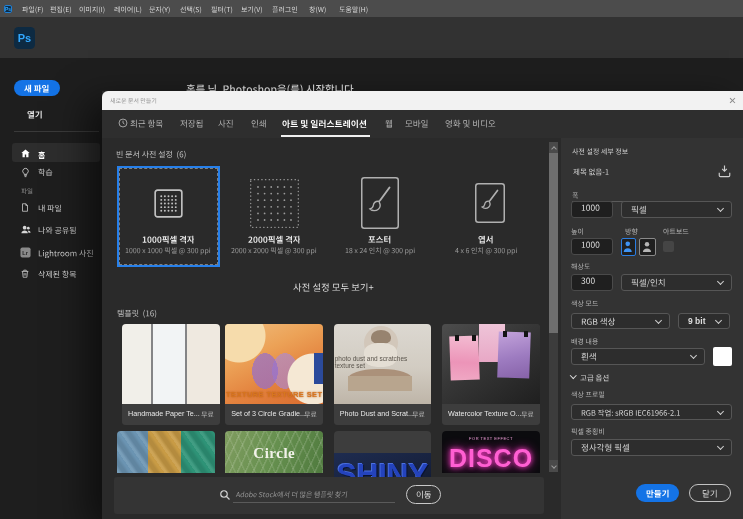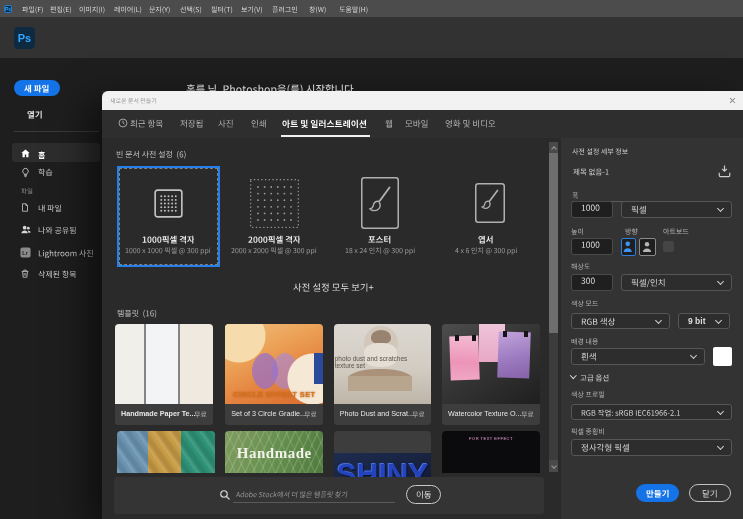--- a/index.html
+++ b/index.html
@@ -603,39 +603,39 @@
       <span class="abs" style="left:14.7px; top:169px;"><svg class="kt" style="vertical-align:top;" width="39.95" height="11.58" viewBox="0 -1160 4994 1448" fill="#c9c9c9">
             <use href="#g143" x="0"></use>
             <use href="#g28" x="920"></use>
             <use href="#g144" x="1840"></use>
             <use href="#g3" x="3208"></use>
             <use href="#g124" x="3546"></use>
             <use href="#g117" x="4101"></use>
             <use href="#g5" x="4656"></use>
           </svg></span>
 
-      <div class="tcard" style="left:13px; top:185.5px;font-weight:bold;">
+      <div class="tcard" style="left:20px; top:185.5px;">
         <div class="img" style="background:linear-gradient(90deg,#f1efe9 0 29px,#848486 29px 31px,#f2f4f5 31px 63px,#848486 63px 65px,#efe9e0 65px 98px);"></div>
         <div class="cap">
             <span class="n">Handmade Paper Te...</span>
             <span class="f"><svg class="kt" style="vertical-align:top;" width="12.88" height="10.14" viewBox="0 -1160 1840 1448" fill="#bdbdbd">
                 <use href="#g145" x="0"></use>
                 <use href="#g146" x="920"></use>
               </svg></span>
           </div>
       </div>
       <div class="tcard" style="left:123.3px; top:185.5px;">
         <div class="img" style="background:
           radial-gradient(circle 26px at 88px 55px, #f5e8d4 0 25px, transparent 26px),
           radial-gradient(ellipse 13px 18px at 40px 47px, rgba(148,110,205,.7) 0 98%, transparent 100%),
           radial-gradient(ellipse 13px 18px at 60px 47px, rgba(165,135,225,.6) 0 98%, transparent 100%),
           radial-gradient(circle 27px at 14px 12px, #f6dcac 0 26px, transparent 27px),
           linear-gradient(155deg, #efbd7e 0%, #eca257 35%, #e3823e 65%, #d96b2e 100%);">
           <div class="abs" style="left:89px; top:29px; width:9px; height:31px; background:#2b4a9b;"></div>
-          <div class="abs" style="left:0; top:66px; width:98px; text-align:center; color:#d8761e; font-size:7.5px; font-weight:bold; letter-spacing:.4px; text-shadow:0 0 2px #a84e10;">CIRCLE EFFECT SET</div>
+          <div class="abs" style="left:0; top:66px; width:98px; text-align:center; color:#d8761e; font-size:7.5px; font-weight:bold; letter-spacing:.4px; text-shadow:0 0 2px #a84e10;">TEXTURE TEXTURE SET</div>
         </div>
         <div class="cap">
             <span class="n">Set of 3 Circle Gradie...</span>
             <span class="f"><svg class="kt" style="vertical-align:top;" width="12.88" height="10.14" viewBox="0 -1160 1840 1448" fill="#bdbdbd">
                 <use href="#g145" x="0"></use>
                 <use href="#g146" x="920"></use>
               </svg></span>
           </div>
       </div>
       <div class="tcard" style="left:340px; top:185.5px;">
@@ -677,31 +677,32 @@
       <div class="tcard" style="left:15px; top:292.5px; border-radius:4px 4px 0 0;">
         <div class="img" style="height:42.5px; background:
           repeating-linear-gradient(55deg, rgba(255,255,255,.09) 0 2px, rgba(0,0,0,.1) 5px 8px, rgba(255,255,255,0) 11px 13px),
           linear-gradient(90deg,#6b94b2 0 31px,#c89b45 31px 64px,#2e9377 64px 98px);"></div>
       </div>
       <div class="tcard" style="left:123.3px; top:292.5px; border-radius:4px 4px 0 0;">
         <div class="img" style="height:42.5px; background:
           repeating-linear-gradient(115deg, rgba(235,240,225,.16) 0 1px, rgba(235,240,225,0) 2px 7px),
           repeating-linear-gradient(65deg, rgba(235,240,225,.12) 0 1px, rgba(235,240,225,0) 2px 9px),
           linear-gradient(110deg,#7f9c5f 0%,#66904f 50%,#4f7a3e 100%);">
-          <div class="abs" style="left:0; top:14px; width:98px; text-align:center; color:#f2f2ea; font-size:15px; font-weight:bold; font-family:'Liberation Serif',serif; letter-spacing:.5px;">Handmade</div>
+          <div class="abs" style="left:0; top:14px; width:98px; text-align:center; color:#f2f2ea; font-size:15px; font-weight:bold; font-family:'Liberation Serif',serif; letter-spacing:.5px;">Circle</div>
         </div>
       </div>
       <div class="tcard" style="left:231.7px; top:292.5px; border-radius:4px 4px 0 0;">
         <div class="img" style="height:42.5px; background:linear-gradient(160deg,#1e2c50 0%,#17213d 60%,#0f172c 100%);margin-top:22px;">
           <div class="abs" style="left:-2px; top:4px; width:102px; text-align:center; color:#2443bd; font-size:30px; font-weight:bold; letter-spacing:0px; text-shadow:1px 1px 0 #0a1430, -1px -1px 0 #4a6fe0;">SHINY</div>
         </div>
       </div>
       <div class="tcard" style="left:340px; top:292.5px; border-radius:4px 4px 0 0;">
         <div class="img" style="height:42.5px; background:#0b0b0e;">
           <div class="abs" style="left:0; top:5px; width:98px; text-align:center; color:#f0a0d8; font-size:4px; letter-spacing:.5px;">FOR TEXT EFFECT</div>
+          <div class="abs" style="left:0; top:13px; width:98px; text-align:center; color:#ff5fd2; font-size:25px; font-weight:bold; letter-spacing:1px; text-shadow:0 0 5px #ff3fc8, 0 0 11px #e02bb0;">DISCO</div>
         </div>
       </div>
 
       <div id="searchbar">
         <svg class="abs" style="left:105px; top:11.5px;" width="12" height="12" viewBox="0 0 24 24" fill="none" stroke="#cfcfcf" stroke-width="2.4">
             <circle cx="10" cy="10" r="6.5"></circle>
             <path d="M15 15l6 6"></path>
           </svg>
         <div class="abs" style="left:122px; top:12px;"><svg class="kt" style="vertical-align:top;" width="111.77" height="10.14" viewBox="0 -1160 15967 1448" fill="#9a9a9a" transform="skewX(-9)">
               <use href="#g147" x="0"></use>

